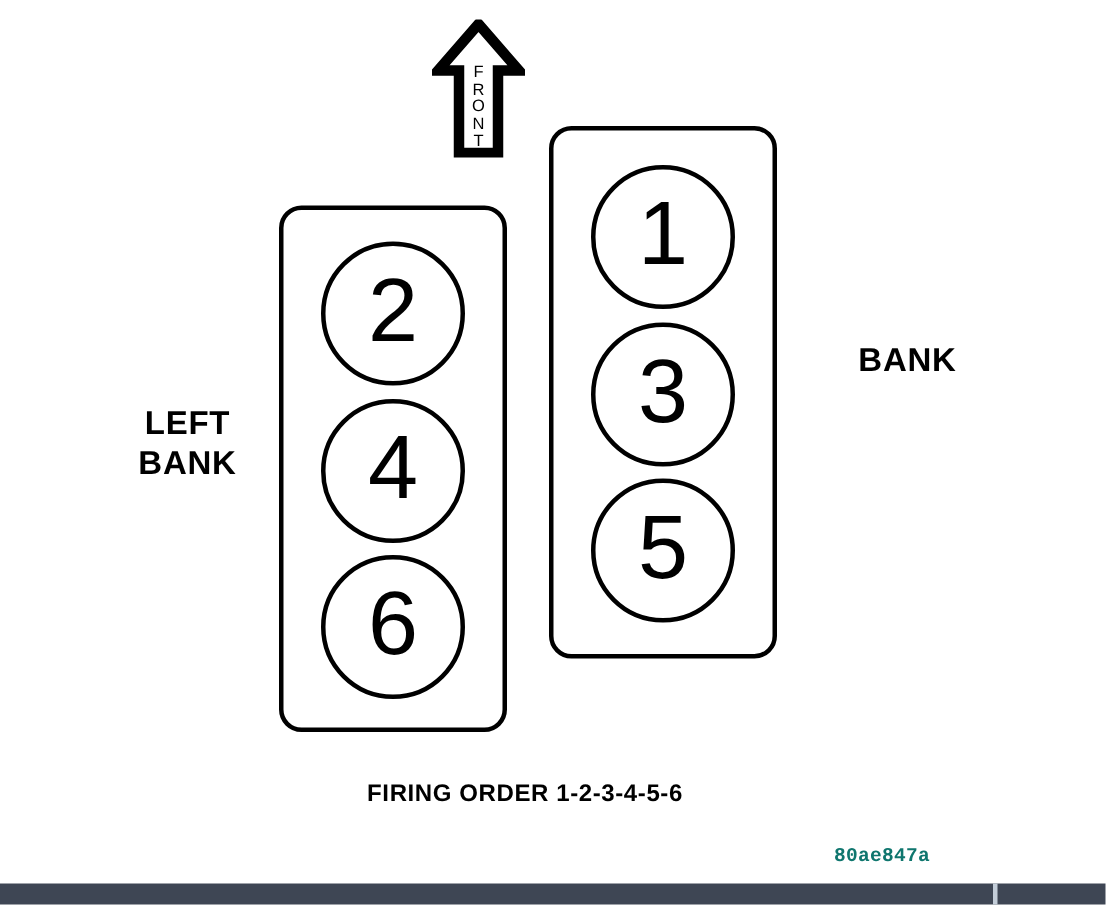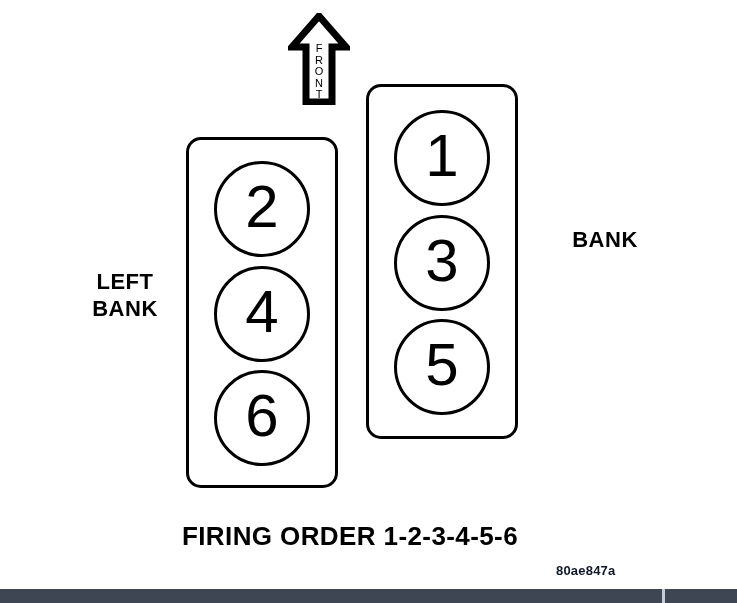--- a/index.html
+++ b/index.html
@@ -107,35 +107,35 @@
   #label-right { left: 535px; top: 226px; width: 140px; }
 
   
   #firing-order-caption {
     position: absolute;
     left: 0;
     top: 521px;
     width: 700px;
     text-align: center;
     font-family: "Liberation Sans", sans-serif;
-    font-size: 26px;
+    font-size: 16px;
     font-weight: bold;
     letter-spacing: 0.4px;
     color: #000;
   }
 
   
   #image-code {
     position: absolute;
     left: 556px;
     top: 563px;
-    font-family: Liberation Sans, sans-serif;
+    font-family: Liberation Mono, monospace;
     font-size: 13px;
     font-weight: bold;
-    color: #0f172a;
+    color: #0f766e;
     letter-spacing: 0.2px;
   }
 
   
   #bottom-bar {
     position: absolute;
     left: 0;
     top: 589px;
     width: 737px;
     height: 14px;

